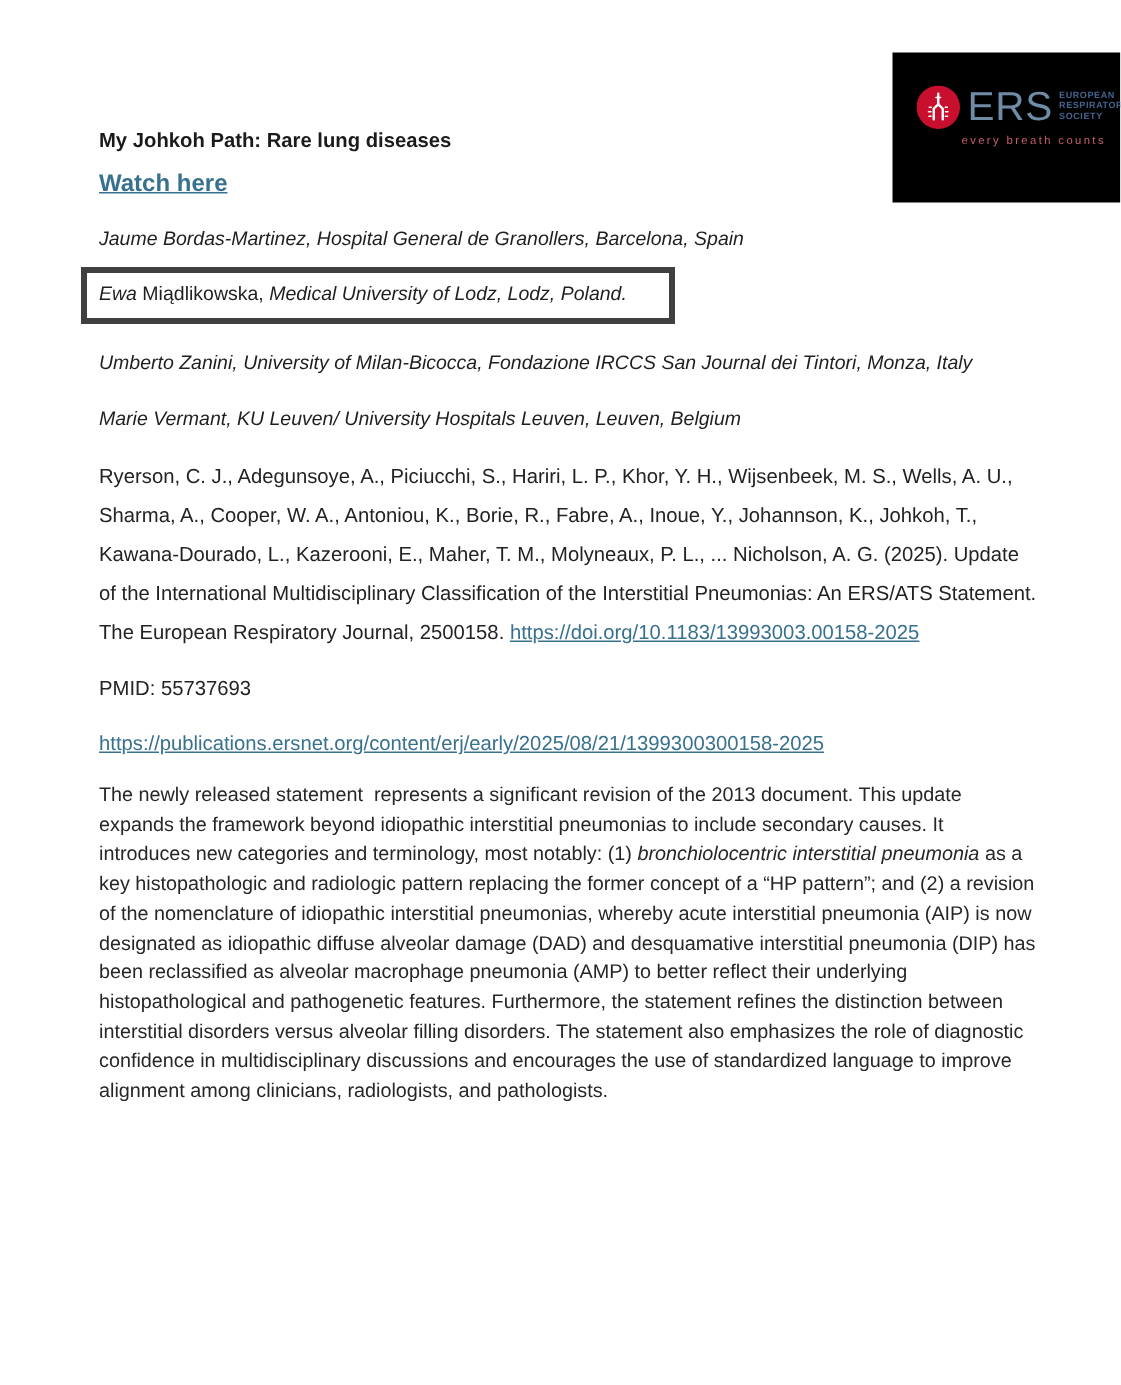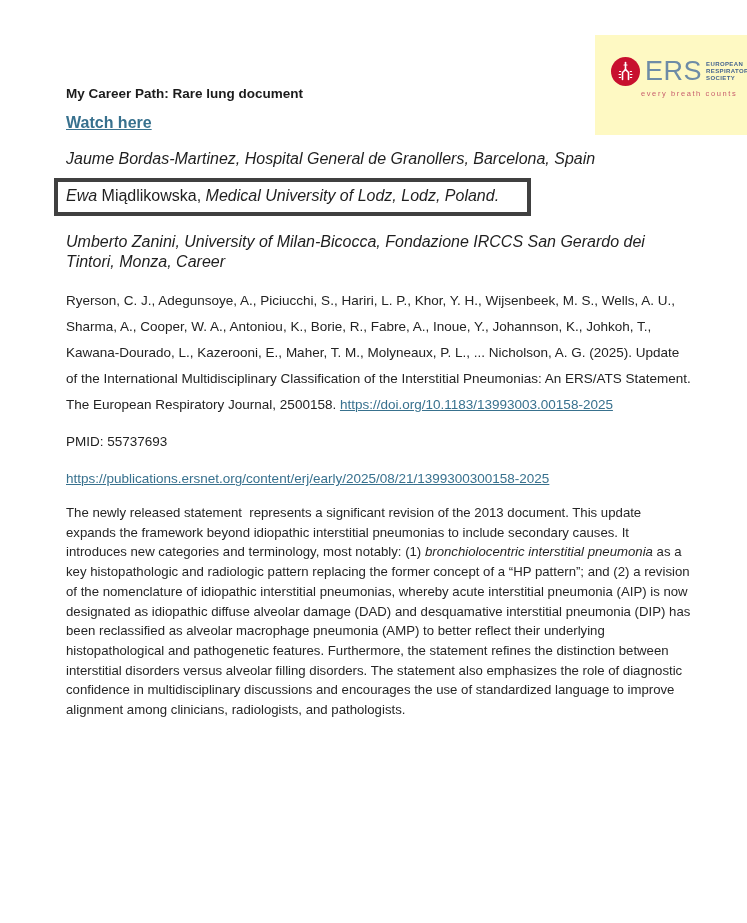--- a/index.html
+++ b/index.html
@@ -20,21 +20,21 @@
     width: 626px;
   }
 
   
   .logo-block {
     position: absolute;
     top: 35px;
     right: 0;
     width: 152px;
     height: 100px;
-    background: #fef9c3;
+    background: #000000;
   }
   .logo-inner {
     position: absolute;
     top: 22px;
     left: 16px;
     display: flex;
     align-items: flex-start;
   }
   .logo-circle { display: block; }
   .logo-acronym {
@@ -82,21 +82,21 @@
   
   .pub-heading {
     margin-top: 73px;
     font-size: 13.5px;
     font-weight: bold;
     letter-spacing: 0.2px;
     color: #2e5ca8;
   }
   .contrib-row {
     margin-top: 17px;
-    font-size: 16px;
+    font-size: 13px;
     line-height: 20px;
     color: #1f1f1f;
   }
   .it { font-style: italic; }
   .highlight-row { margin-top: 9px; margin-bottom: -1px; }
   .highlight-box {
     display: inline-block;
     border: 4px solid #404040;
     padding: 4px 28px 6px 8px;
     margin-left: -12px;
@@ -170,33 +170,34 @@
       <div class="logo-acronym">ERS</div>
       <div class="logo-name">EUROPEAN
 RESPIRATORY
 SOCIETY</div>
     </div>
     <div class="logo-tagline">every breath counts</div>
   </div>
 
   <div class="content">
 
-    <div class="career-heading">My Career Path: Rare lung document</div>
+    <div class="career-heading">My Johkoh Path: Rare lung diseases</div>
     <div class="watch-link-row">
       <a class="link">Watch here</a>
     </div>
 
 
     <div class="contrib-row it">Jaume Bordas-Martinez, Hospital General de Granollers, Barcelona, Spain</div>
 
     <div class="contrib-row highlight-row">
       <span class="highlight-box"><span class="it">Ewa</span><span> Miądlikowska, </span><span class="it">Medical University of Lodz, Lodz, Poland.</span></span>
     </div>
 
-    <div class="contrib-row it">Umberto Zanini, University of Milan-Bicocca, Fondazione IRCCS San Gerardo dei Tintori, Monza, Career</div>
+    <div class="contrib-row it">Umberto Zanini, University of Milan-Bicocca, Fondazione IRCCS San Journal dei Tintori, Monza, Italy</div>
+    <div class="contrib-row it">Marie Vermant, KU Leuven/ University Hospitals Leuven, Leuven, Belgium</div>
 
 
 
     <p class="citation"><span>Ryerson, C. J., Adegunsoye, A., Piciucchi, S., Hariri, L. P., Khor, Y. H., Wijsenbeek, M. S., Wells, A. U., Sharma, A., Cooper, W. A., Antoniou, K., Borie, R., Fabre, A., Inoue, Y., Johannson, K., Johkoh, T., Kawana-Dourado, L., Kazerooni, E., Maher, T. M., Molyneaux, P. L., ... Nicholson, A. G. (2025). Update of the International Multidisciplinary Classification of the Interstitial Pneumonias: An ERS/ATS Statement. The European Respiratory Journal, 2500158. </span><a class="link">https://doi.org/10.1183/13993003.00158-2025</a></p>
 
     <div class="pmid-row">PMID: 55737693</div>
 
     <div class="article-link-row">
       <a class="link">https://publications.ersnet.org/content/erj/early/2025/08/21/1399300300158-2025</a>
     </div>

